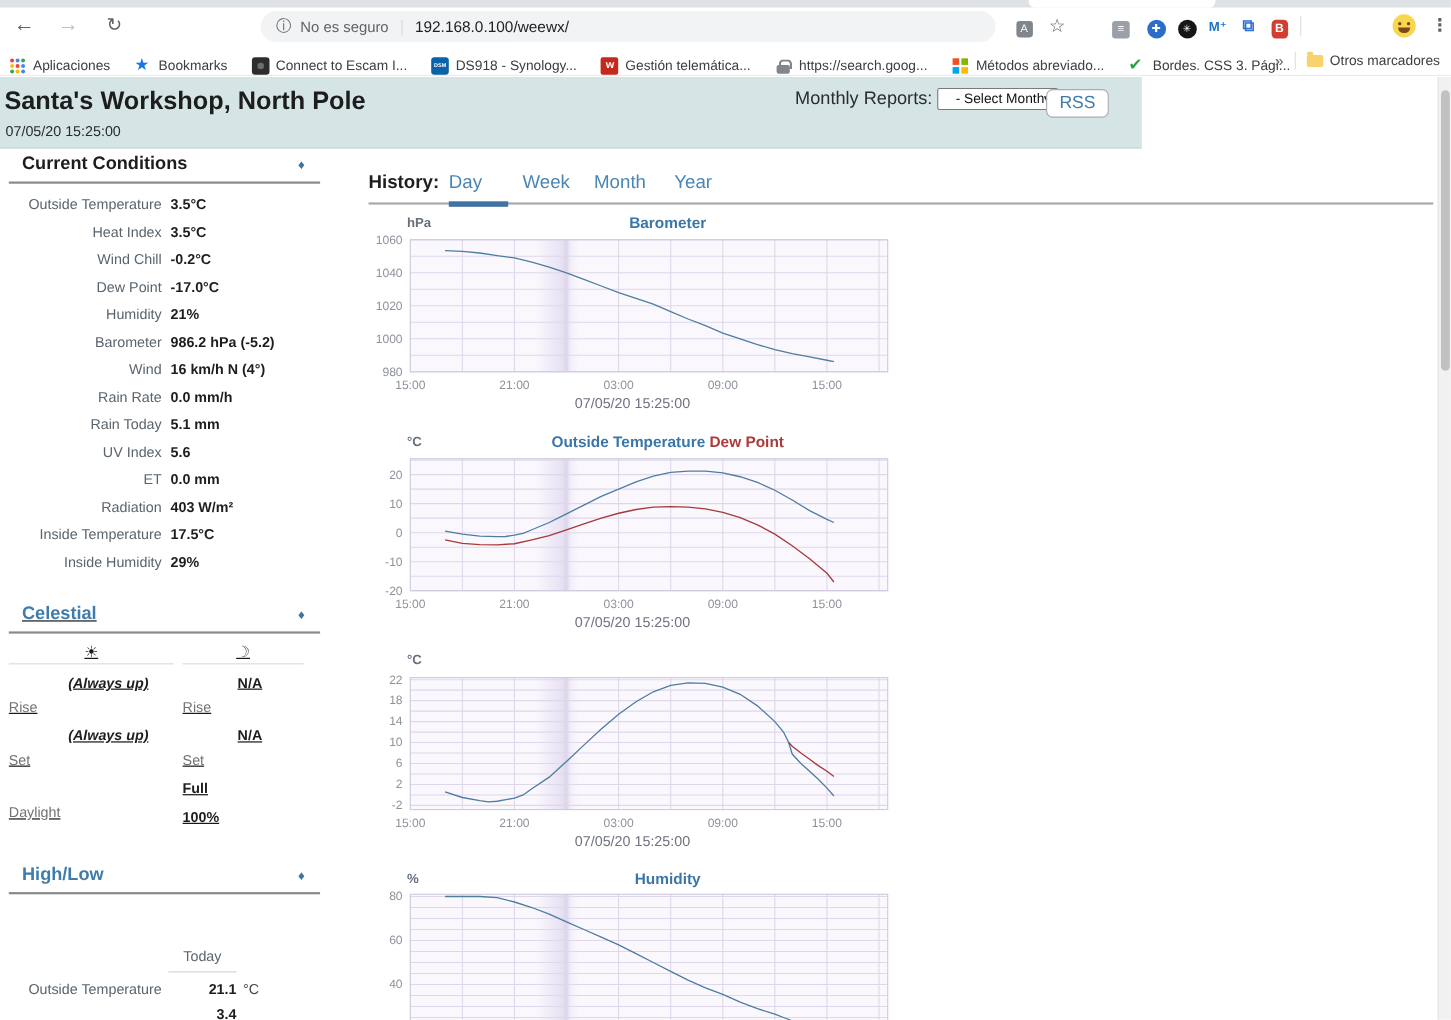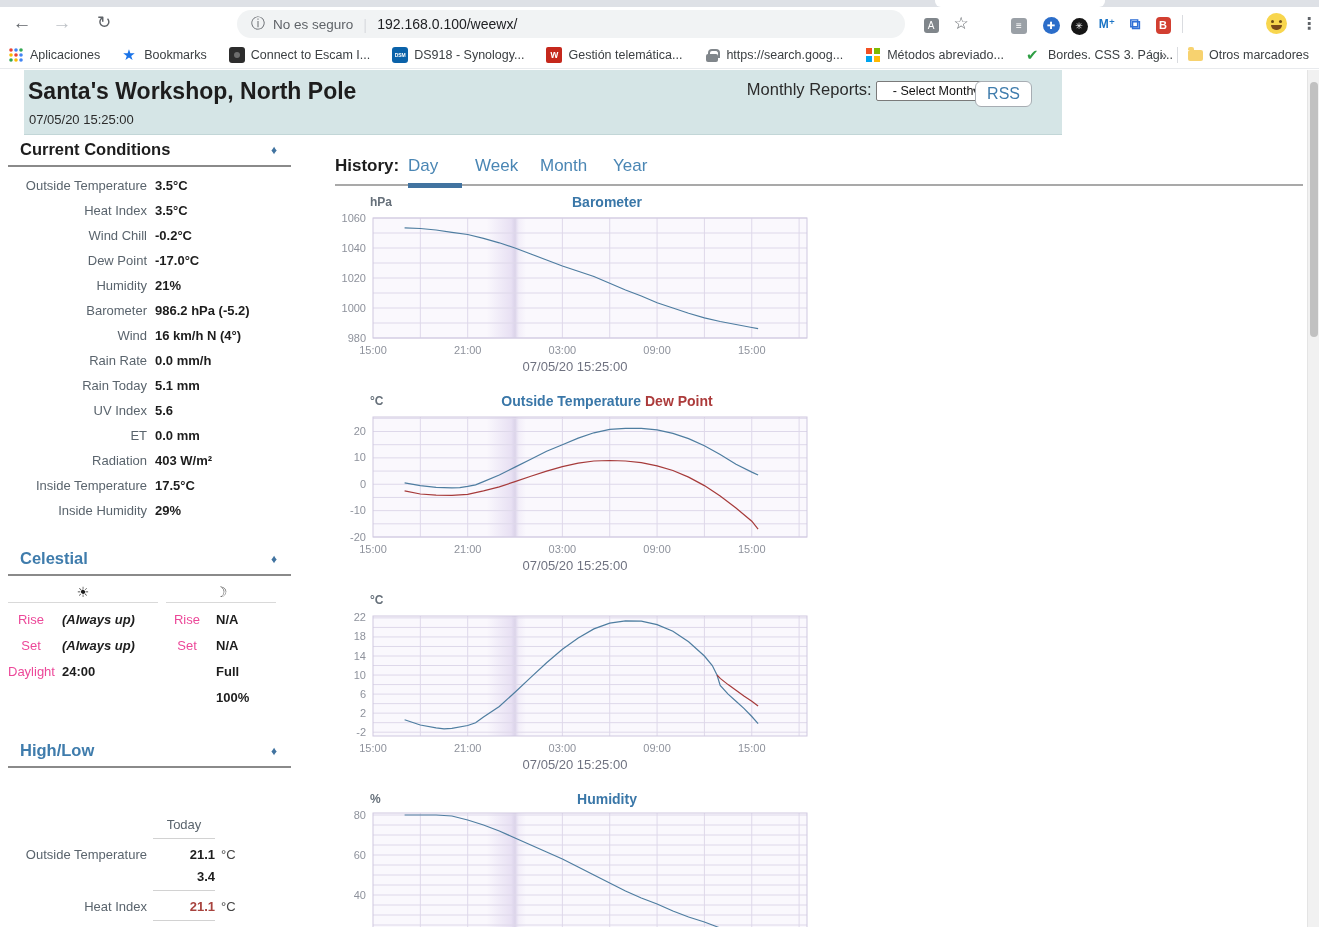--- a/index.html
+++ b/index.html
@@ -17,21 +17,21 @@
   .urlpill .sec { color:#5f6368; font-size:13.5px; }
   .urlpill .sep { color:#dadce0; margin:0 10px; font-size:15px; }
   .urlpill .url { color:#202124; font-size:14px; }
   .tb-ic { position:absolute; top:6px; width:22px; height:22px; text-align:center; line-height:22px; font-size:14px; color:#5f6368; }
   .badge { display:inline-block; border-radius:4px; color:#fff; font-weight:bold; }
   .smiley { position:absolute; top:6px; width:21px; height:21px; border-radius:50%; background:#f8d64e; }
   .smiley::before { content:""; position:absolute; width:3px; height:3px; background:#6b4a14; border-radius:50%; left:5px; top:7px; box-shadow:8px 0 0 #6b4a14; }
   .smiley::after { content:""; position:absolute; left:5px; top:12px; width:11px; height:5px; border-radius:0 0 10px 10px; background:#7a4a1a; }
   .tbsep { position:absolute; top:8px; width:1px; height:18px; background:#dadce0; }
 
-  .bookmarks { position:absolute; left:0; top:41px; width:1319px; height:28px; background:#fff; border-bottom:1px solid #e8eaed; display:flex; align-items:center; padding-left:8px; }
+  .bookmarks { position:absolute; left:0; top:41px; width:1319px; height:28px; background:#fff; border-bottom:1px solid #e8eaed; display:flex; align-items:flex-end; padding-left:8px; }
   .bm { display:flex; align-items:center; margin-right:22px; cursor:pointer; white-space:nowrap; }
   .bm .lbl { font-size:12.5px; color:#3c4043; margin-left:6px; }
   .bm-right { position:absolute; right:10px; top:0; height:28px; display:flex; align-items:center; }
   .chev { color:#5f6368; font-size:14px; margin-right:10px; cursor:pointer; }
   .bmsep { width:1px; height:16px; background:#dadce0; margin-right:10px; }
   .folder { display:inline-block; width:15px; height:11px; background:#f7d26f; border-radius:2px; position:relative; margin-right:6px; }
   .folder::before { content:""; position:absolute; top:-3px; left:0; width:6px; height:3px; background:#f7d26f; border-radius:2px 2px 0 0; }
 
   .ic16 { width:16px; height:16px; position:relative; flex:0 0 16px; }
   .ic-star { color:#1a73e8; font-size:15px; line-height:16px; }
@@ -41,44 +41,44 @@
   .ic-dsm { background:#0a62a9; border-radius:3px; color:#fff; font-size:5px; font-weight:bold; text-align:center; line-height:16px; }
   .ic-redw { background:#c5281c; border-radius:2px; color:#fff; font-size:10px; font-weight:bold; text-align:center; line-height:15px; }
   .ic-lock { }
   .ic-lock::before { content:""; position:absolute; left:4px; top:2px; width:8px; height:7px; border:2px solid #80868b; border-bottom:none; border-radius:4px 4px 0 0; }
   .ic-lock::after { content:""; position:absolute; left:2px; top:7px; width:12px; height:8px; background:#80868b; border-radius:2px; }
 
   .scrollbar { position:absolute; right:0; top:70px; width:12px; height:857px; background:#f1f1f1; border-left:1px solid #e4e4e4; }
   .scroll-thumb { position:absolute; left:2px; top:12px; width:8px; height:255px; background:#c1c1c1; border-radius:4px; }
 
   
-  .pageheader { position:absolute; left:0; top:70px; width:1038px; height:65px; background:#d5e5e6; border-bottom:1px solid #c2d6d7;margin-left:24px; }
+  .pageheader { position:absolute; left:0; top:70px; width:1038px; height:65px; background:#d5e5e6; border-bottom:1px solid #c2d6d7; }
   .site-title { position:absolute; left:4px; top:8px; font-size:23px; font-weight:bold; color:#1d1d1d; }
   .site-time { position:absolute; left:5px; top:42px; font-size:13px; color:#2b2b2b; }
   .reports { position:absolute; right:76px; top:10px; text-align:right; }
   .reports .row { margin-bottom:6px; white-space:nowrap; }
   .reports .lab { font-size:16.5px; color:#2b2b2b; }
   .selectbox { display:inline-block; vertical-align:middle; width:110px; height:20px; border:1px solid #7a7a7a; border-radius:2px; background:#fff; font-size:12.5px; color:#111; line-height:18px; padding:0 4px 0 6px; cursor:pointer; position:relative; }
   .selectbox .caret { position:absolute; right:5px; top:0; font-size:9px; color:#333; line-height:19px; }
   .rss-btn { position:absolute; right:30px; top:11px; border:1px solid #a7adb3; border-radius:6px; background:#fff; color:#3f7cac; font-size:16px; padding:3px 11px; cursor:pointer; }
 
   
   .sidebar { position:absolute; left:8px; top:140px; width:283px; }
   .sec-head { position:relative; border-bottom:2px solid #8a8a8a; padding:0 4px 6px 12px; }
   .sec-head .t { font-size:16.5px; font-weight:bold; color:#1d1d1d; }
   .sec-head.blue .t { color:#3f7cac; }
   .sec-head .dia { position:absolute; right:14px; top:3px; color:#4173a0; font-size:12px; cursor:pointer; }
   .kv { display:grid; grid-template-columns:139px auto; column-gap:8px; line-height:25px; }
   .kv .k { text-align:right; color:#5a646d; font-size:13px; }
   .kv .v { font-weight:bold; color:#1d1d1d; font-size:13px; }
   .cur-rows { margin-top:6px; }
 
-  .cel { margin-top:26px; }
+  .cel { margin-top:26px;text-decoration:underline; }
   .cel-grid { display:grid; grid-template-columns:46px 96px 42px 60px; column-gap:8px; margin-top:8px; font-size:13px; }
-  .cel-grid .lab { text-align:center; color:#ec4899; line-height:26px; }
+  .cel-grid .lab { text-align:left; color:#737373; line-height:26px;margin-top:22px; }
   .cel-grid .val { font-weight:bold; color:#1d1d1d; line-height:26px; }
   .cel-ic { text-align:center; padding-bottom:2px; border-bottom:1px solid #d9d9d9; margin-bottom:4px; }
   .italicv { font-style:italic; }
 
   .hl { margin-top:30px; }
   .hl-grid { display:grid; grid-template-columns:139px 62px auto; column-gap:6px; margin-top:14px; font-size:13px; }
   .hl-grid .lab { text-align:right; color:#5a646d; line-height:22px; }
   .hl-grid .num { text-align:right; font-weight:bold; color:#1d1d1d; line-height:22px; }
   .hl-grid .unit { color:#444; line-height:22px; }
   .hl-grid .today { text-align:center; color:#5a646d; line-height:22px;margin-top:32px; }
@@ -268,21 +268,20 @@
       <div class="val italicv">(Always up)</div>
       <div class="lab">Rise</div>
       <div class="val">N/A</div>
 
       <div class="lab">Set</div>
       <div class="val italicv">(Always up)</div>
       <div class="lab">Set</div>
       <div class="val">N/A</div>
 
       <div class="lab">Daylight</div>
-      <div class="val">24:00</div>
       <div class="lab"></div>
       <div class="val"><span>Full</span><br><span>100%</span></div>
     </div>
   </div>
 
   <div class="hl">
     <div class="sec-head blue">
       <span class="t">High/Low</span>
       <span class="dia">♦</span>
     </div>

